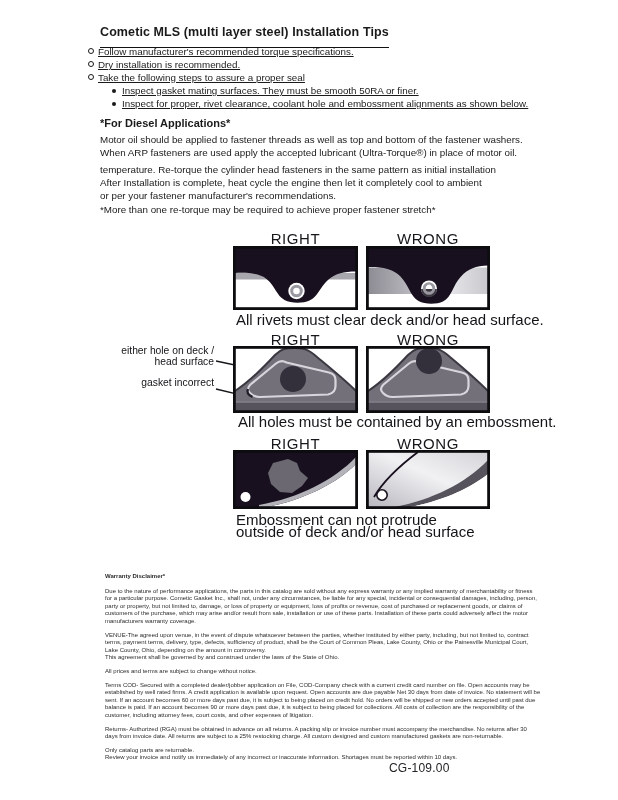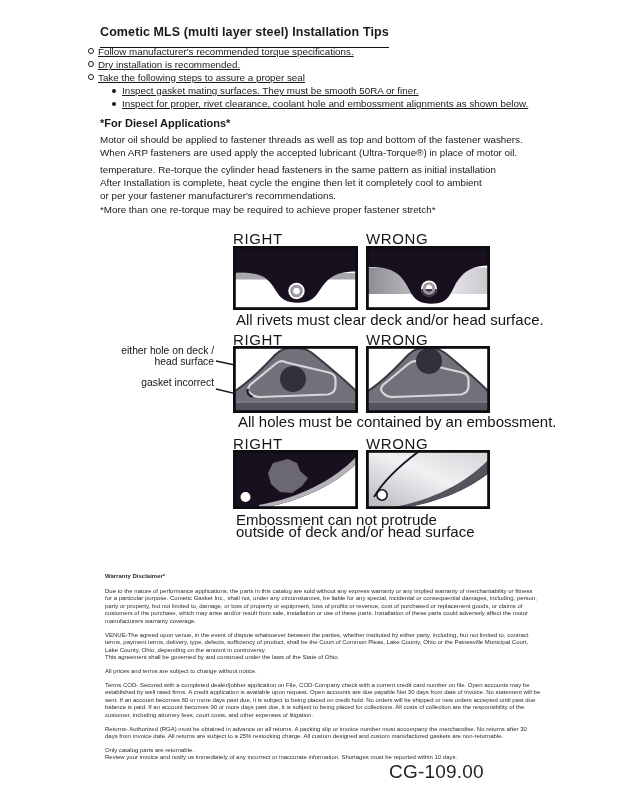--- a/index.html
+++ b/index.html
@@ -20,32 +20,32 @@
 
   
   .h-diesel{left:100px;top:117px;font-size:11px;font-weight:bold;white-space:nowrap;}
   .para{left:100px;font-size:9.8px;line-height:12.9px;}
   .para div{white-space:nowrap;}
   .p1{top:134px;}
   .p2{top:164px;}
   .note{top:204px;white-space:nowrap;}
 
   
-  .dlabel{font-size:15px;letter-spacing:0.6px;color:#17171b;width:125px;}
+  .dlabel{font-size:15px;letter-spacing:0.6px;color:#17171b;text-align:center;width:125px;}
   .dbox{border:0;}
   .caption{font-size:15px;color:#141418;line-height:11.8px;}
   .ann{font-size:10.3px;line-height:11.3px;text-align:right;color:#141418;}
   svg{display:block;}
 
   
   .warranty{left:105px;top:573px;width:436px;font-size:6px;line-height:7.6px;color:#2c2c2e;}
   .warranty .whead{font-weight:bold;margin-bottom:7px;}
   .warranty p{margin:0 0 6px 0;}
 
-  .pagenum{left:389px;top:761px;font-size:19px;color:#232327;letter-spacing:0.2px;}
+  .pagenum{left:389px;top:761px;font-size:12px;color:#232327;letter-spacing:0.2px;}
 </style>
 </head>
 <body>
 
 <div>
 
   <div class="abs title">Cometic MLS (multi layer steel) Installation Tips</div>
 
   <div class="abs tips">
     <div class="tip">

